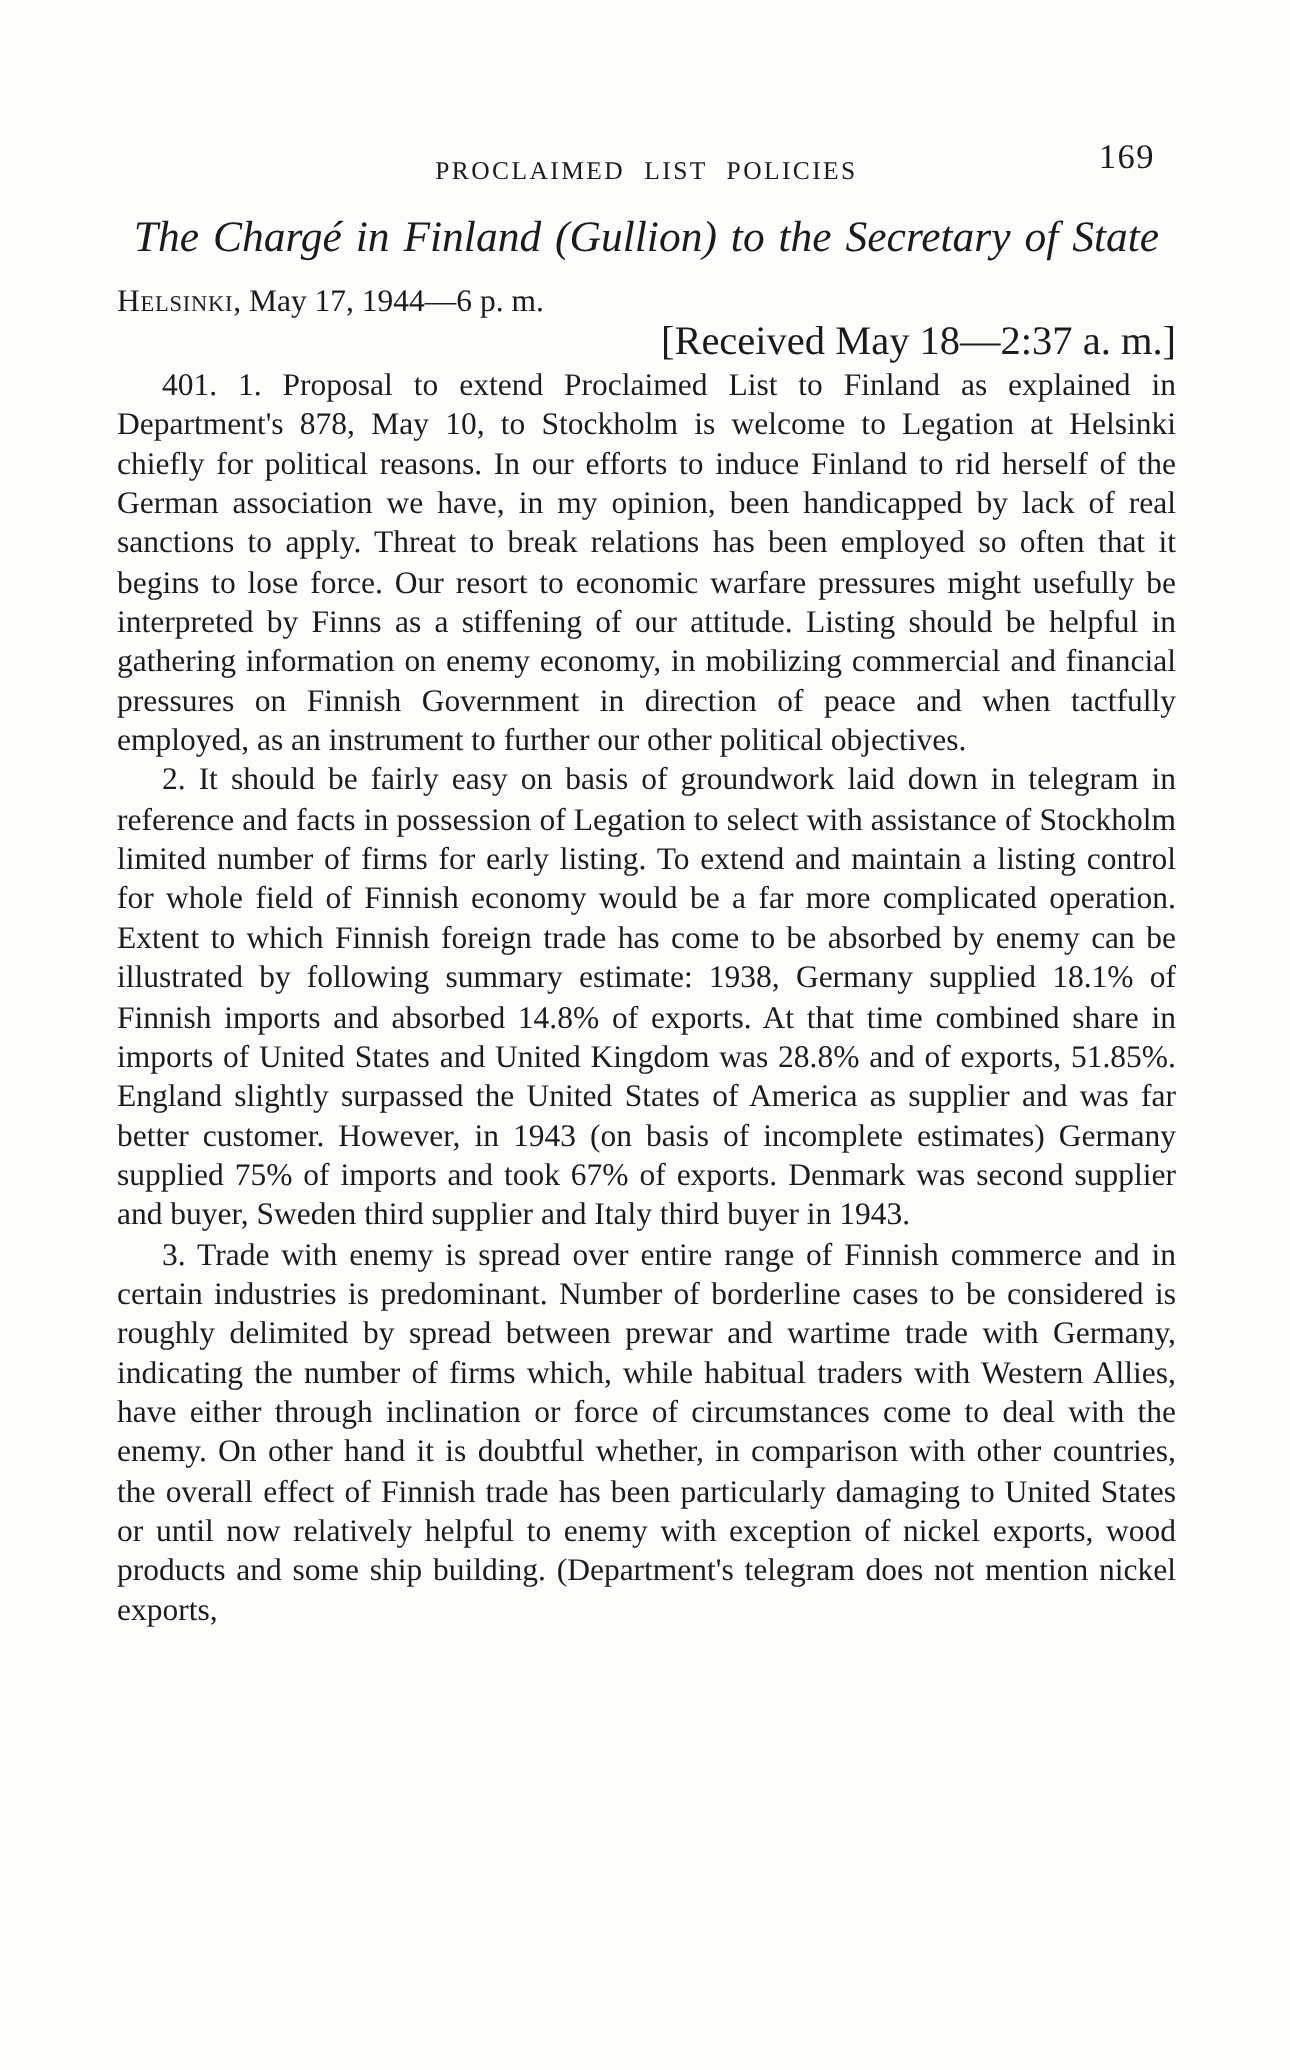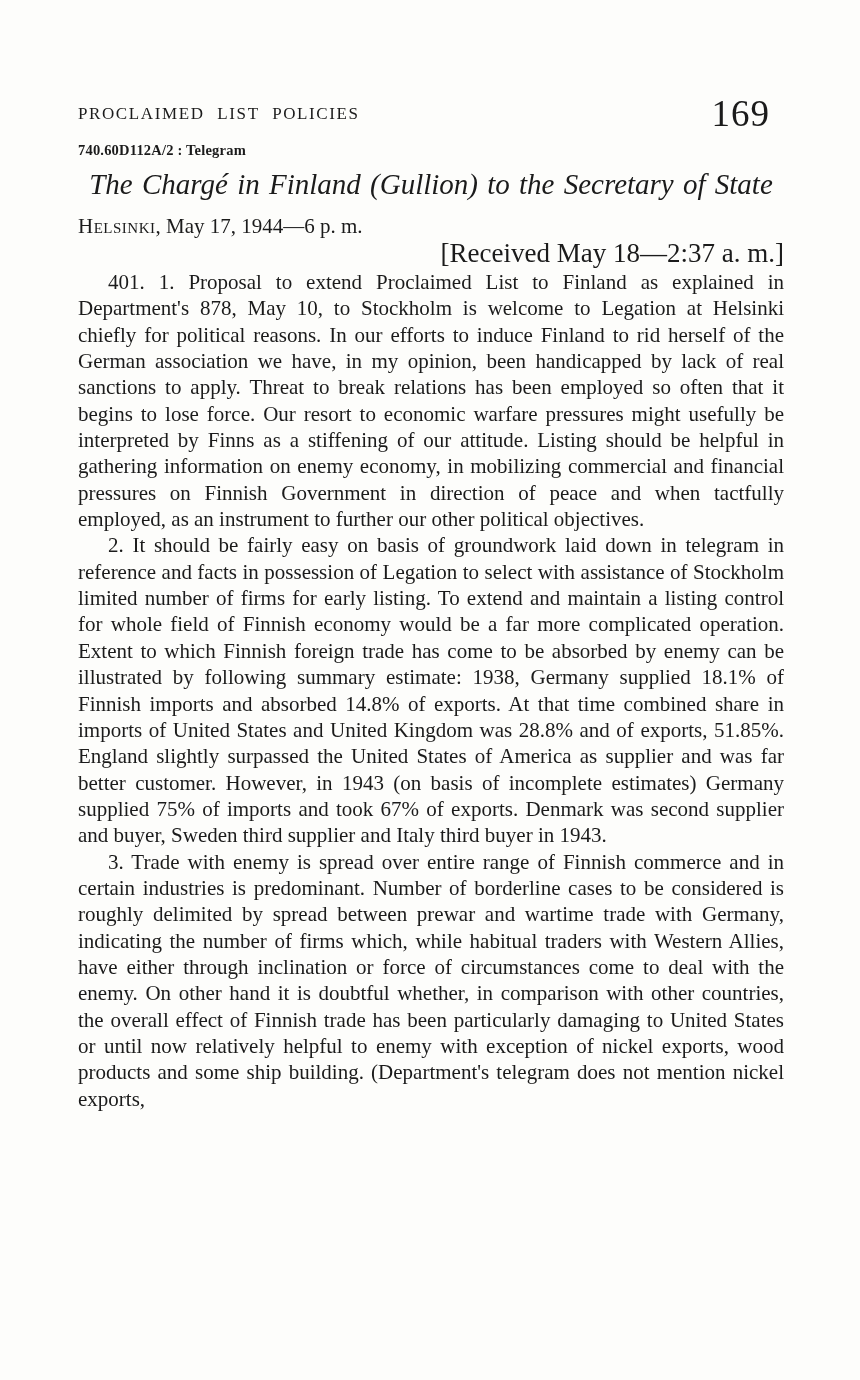--- a/index.html
+++ b/index.html
@@ -22,31 +22,32 @@
     left: 78px;
     top: 99px;
     width: 706px;
   }
   .head-row {
     position: relative;
     height: 34px;
   }
   .running-head {
     display: block;
+    text-align: center;
     font-size: 17px;
     letter-spacing: 1.6px;
     word-spacing: 7px;
     font-weight: 500;
     padding-top: 5px;
   }
   .page-number {
     position: absolute;
     right: 14px;
     top: -7px;
-    font-size: 37px;
+    font-size: 23px;
     letter-spacing: 1px;
   }
   .doc-ref {
     margin-top: 9px;
     font-size: 14.5px;
     font-weight: bold;
     letter-spacing: 0.2px;
   }
   .doc-title {
     margin-top: 9px;
@@ -86,21 +87,20 @@
 <body>
 
 <div class="page">
   <div class="content">
 
     <div class="head-row">
       <span class="running-head">PROCLAIMED LIST POLICIES</span>
       <span class="page-number">169</span>
     </div>
 
-    <div class="doc-ref">740.60D112A/2 : Telegram</div>
 
     <div class="doc-title">The Chargé in Finland (Gullion) to the Secretary of State</div>
 
     <div class="dateline">
       <span class="smallcaps">Helsinki</span><span>, May 17, 1944—6 p. m.</span>
     </div>
 
     <div class="received">[Received May 18—2:37 a. m.]</div>
 
     <div class="body-text">

